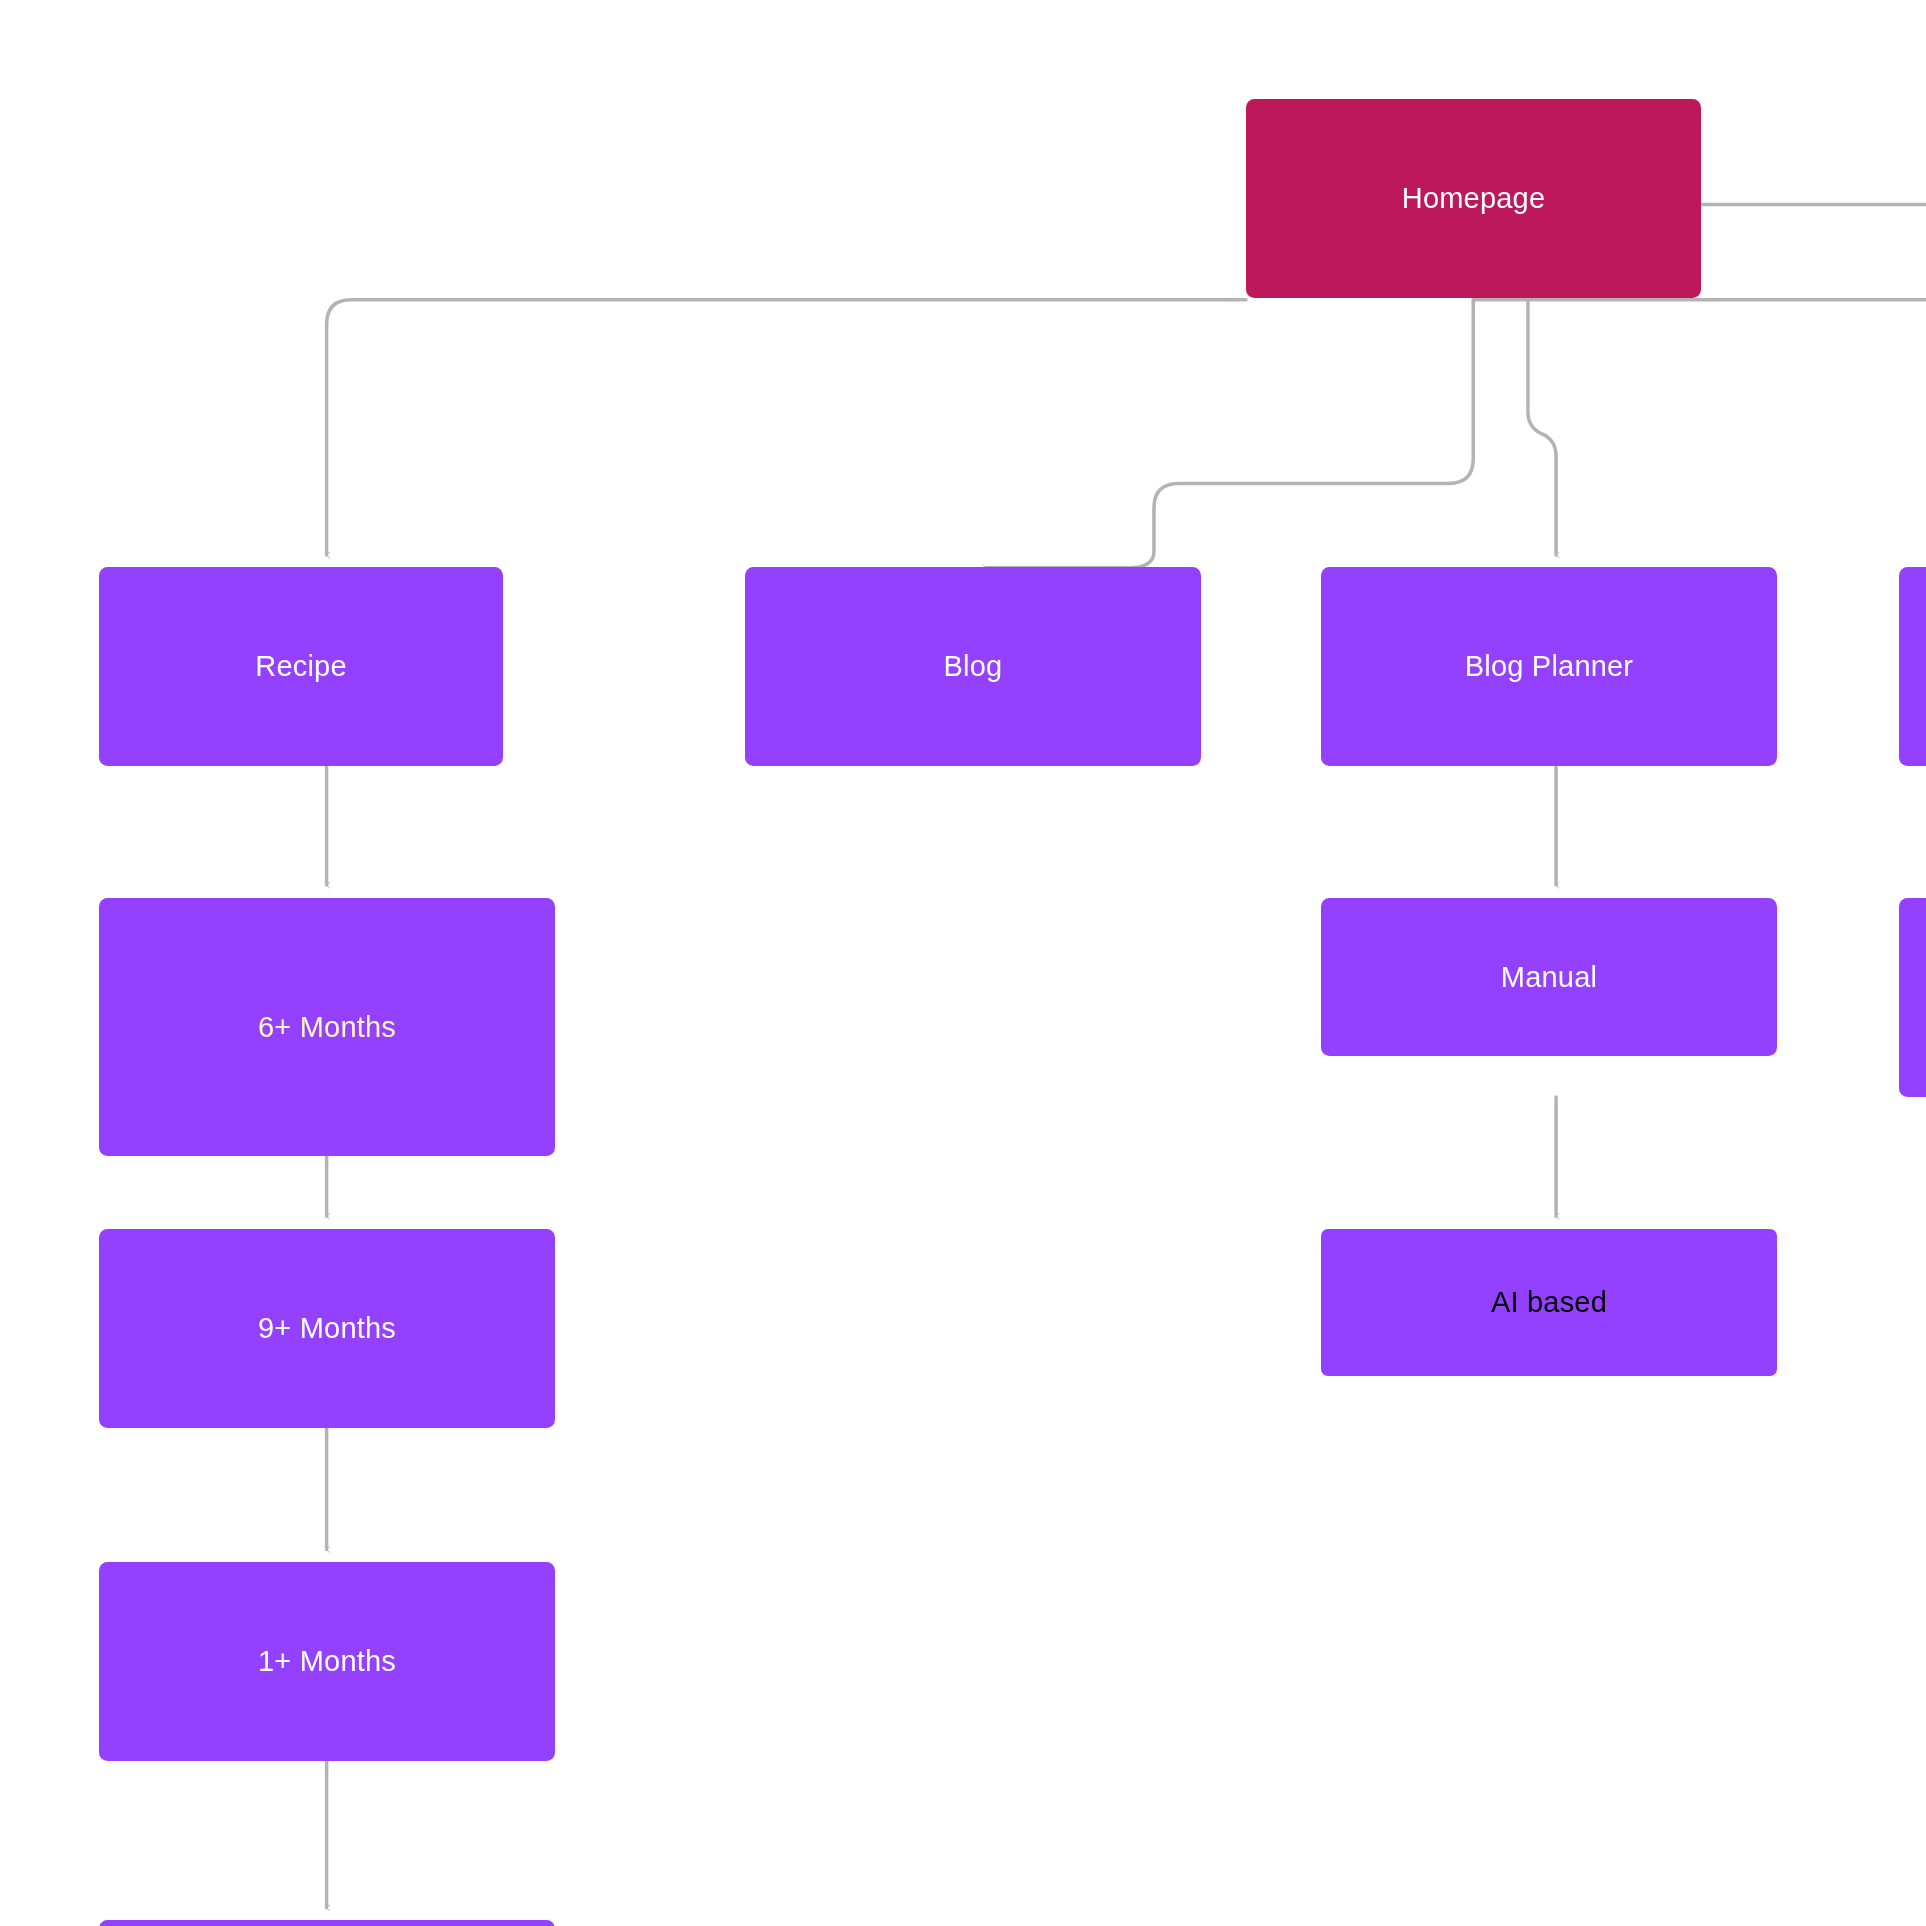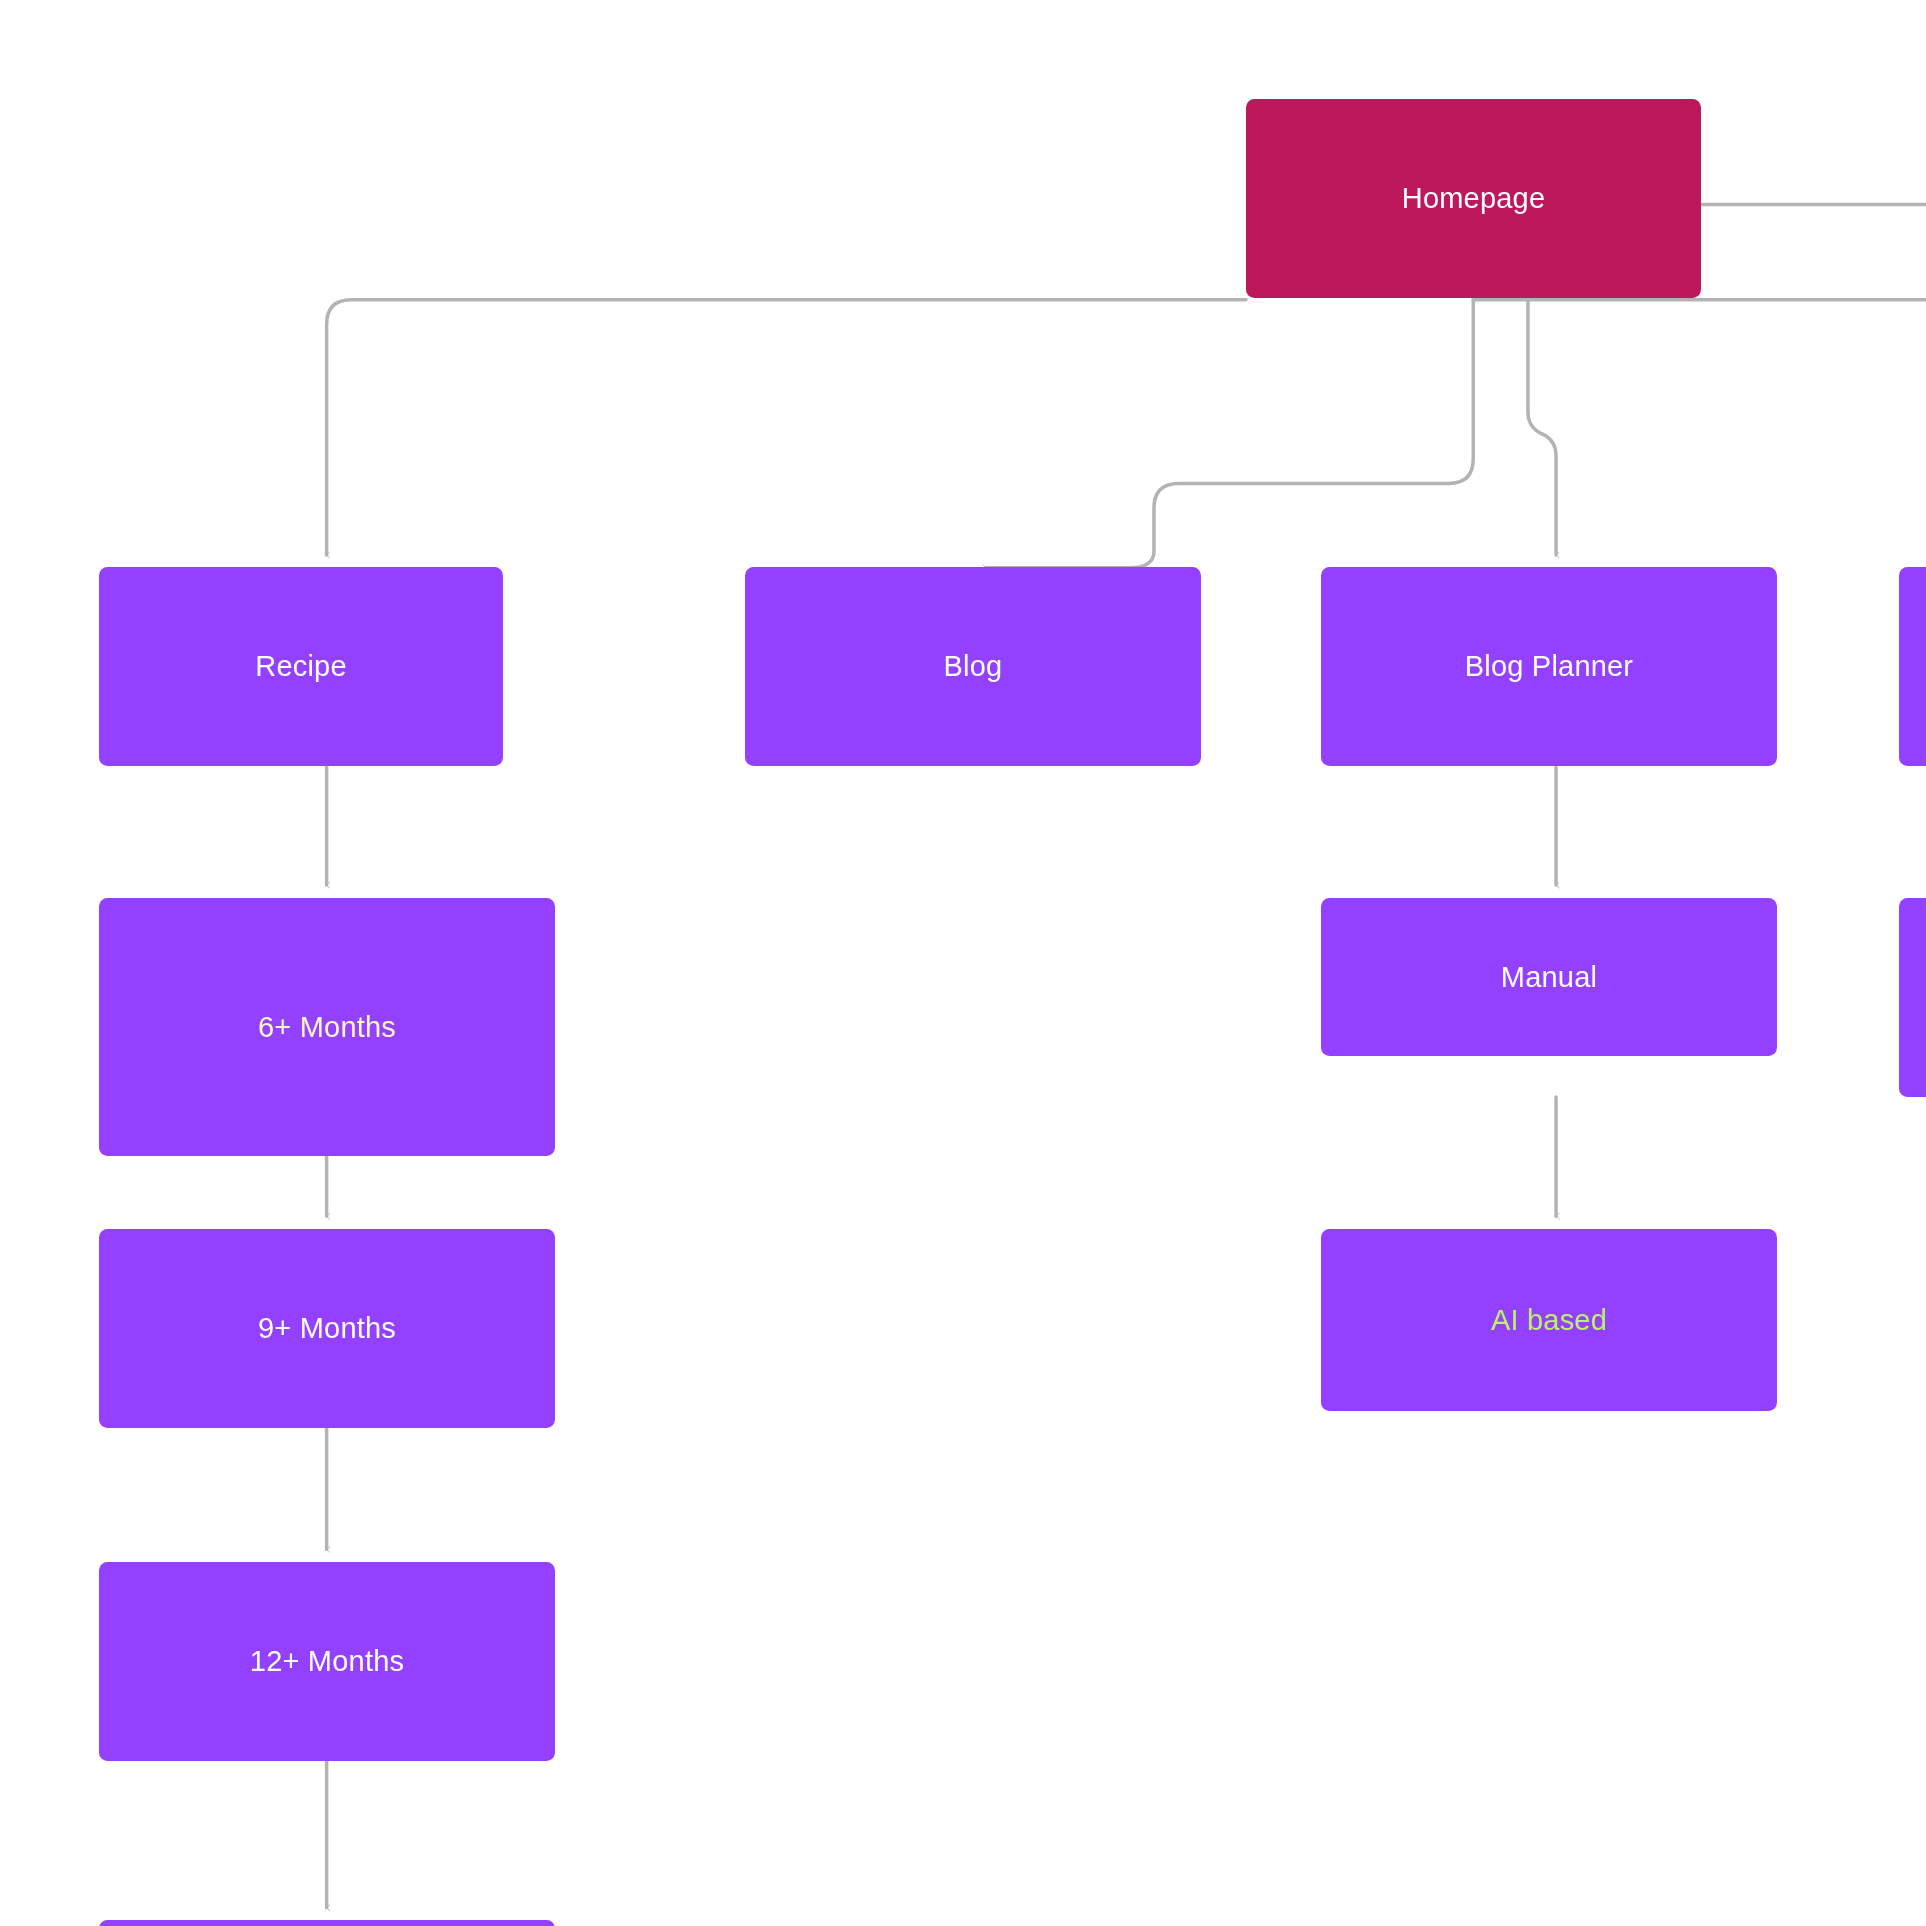--- a/index.html
+++ b/index.html
@@ -107,23 +107,23 @@
       <div class="node" style="left: 99px; top: 898px; width: 456px; height: 258px; background: rgb(148, 64, 255); color: #fef9c3;">
         <span class="node-label">6+ Months</span>
       </div>
       <div class="node" style="left: 1321px; top: 898px; width: 456px; height: 158px; background: rgb(148, 64, 255); color: rgb(255, 255, 255);">
         <span class="node-label">Manual</span>
       </div>
       <div class="node" style="left: 1899px; top: 898px; width: 456px; height: 199px; background: rgb(148, 64, 255); color: rgb(255, 255, 255);"></div>
       <div class="node" style="left: 99px; top: 1229px; width: 456px; height: 199px; background: rgb(148, 64, 255); color: rgb(255, 255, 255); text-align: center;">
         <span class="node-label">9+ Months</span>
       </div>
-      <div class="node" style="left: 1321px; top: 1229px; width: 456px; height: 182px; background: rgb(148, 64, 255); color: #bef264;">
+      <div class="node" style="left: 1321px; top: 1229px; width: 456px; height: 147px; background: rgb(148, 64, 255); color: #000000; border-radius: 7px;">
         <span class="node-label">AI based</span>
       </div>
       <div class="node" style="left: 99px; top: 1562px; width: 456px; height: 199px; background: rgb(148, 64, 255); color: rgb(255, 255, 255);">
-        <span class="node-label">12+ Months</span>
+        <span class="node-label">1+ Months</span>
       </div>
       <div class="node" style="left: 99px; top: 1920px; width: 456px; height: 199px; background: rgb(148, 64, 255); color: rgb(255, 255, 255);"></div>
     </div>
 
 </div>
 
 
 </body></html>

